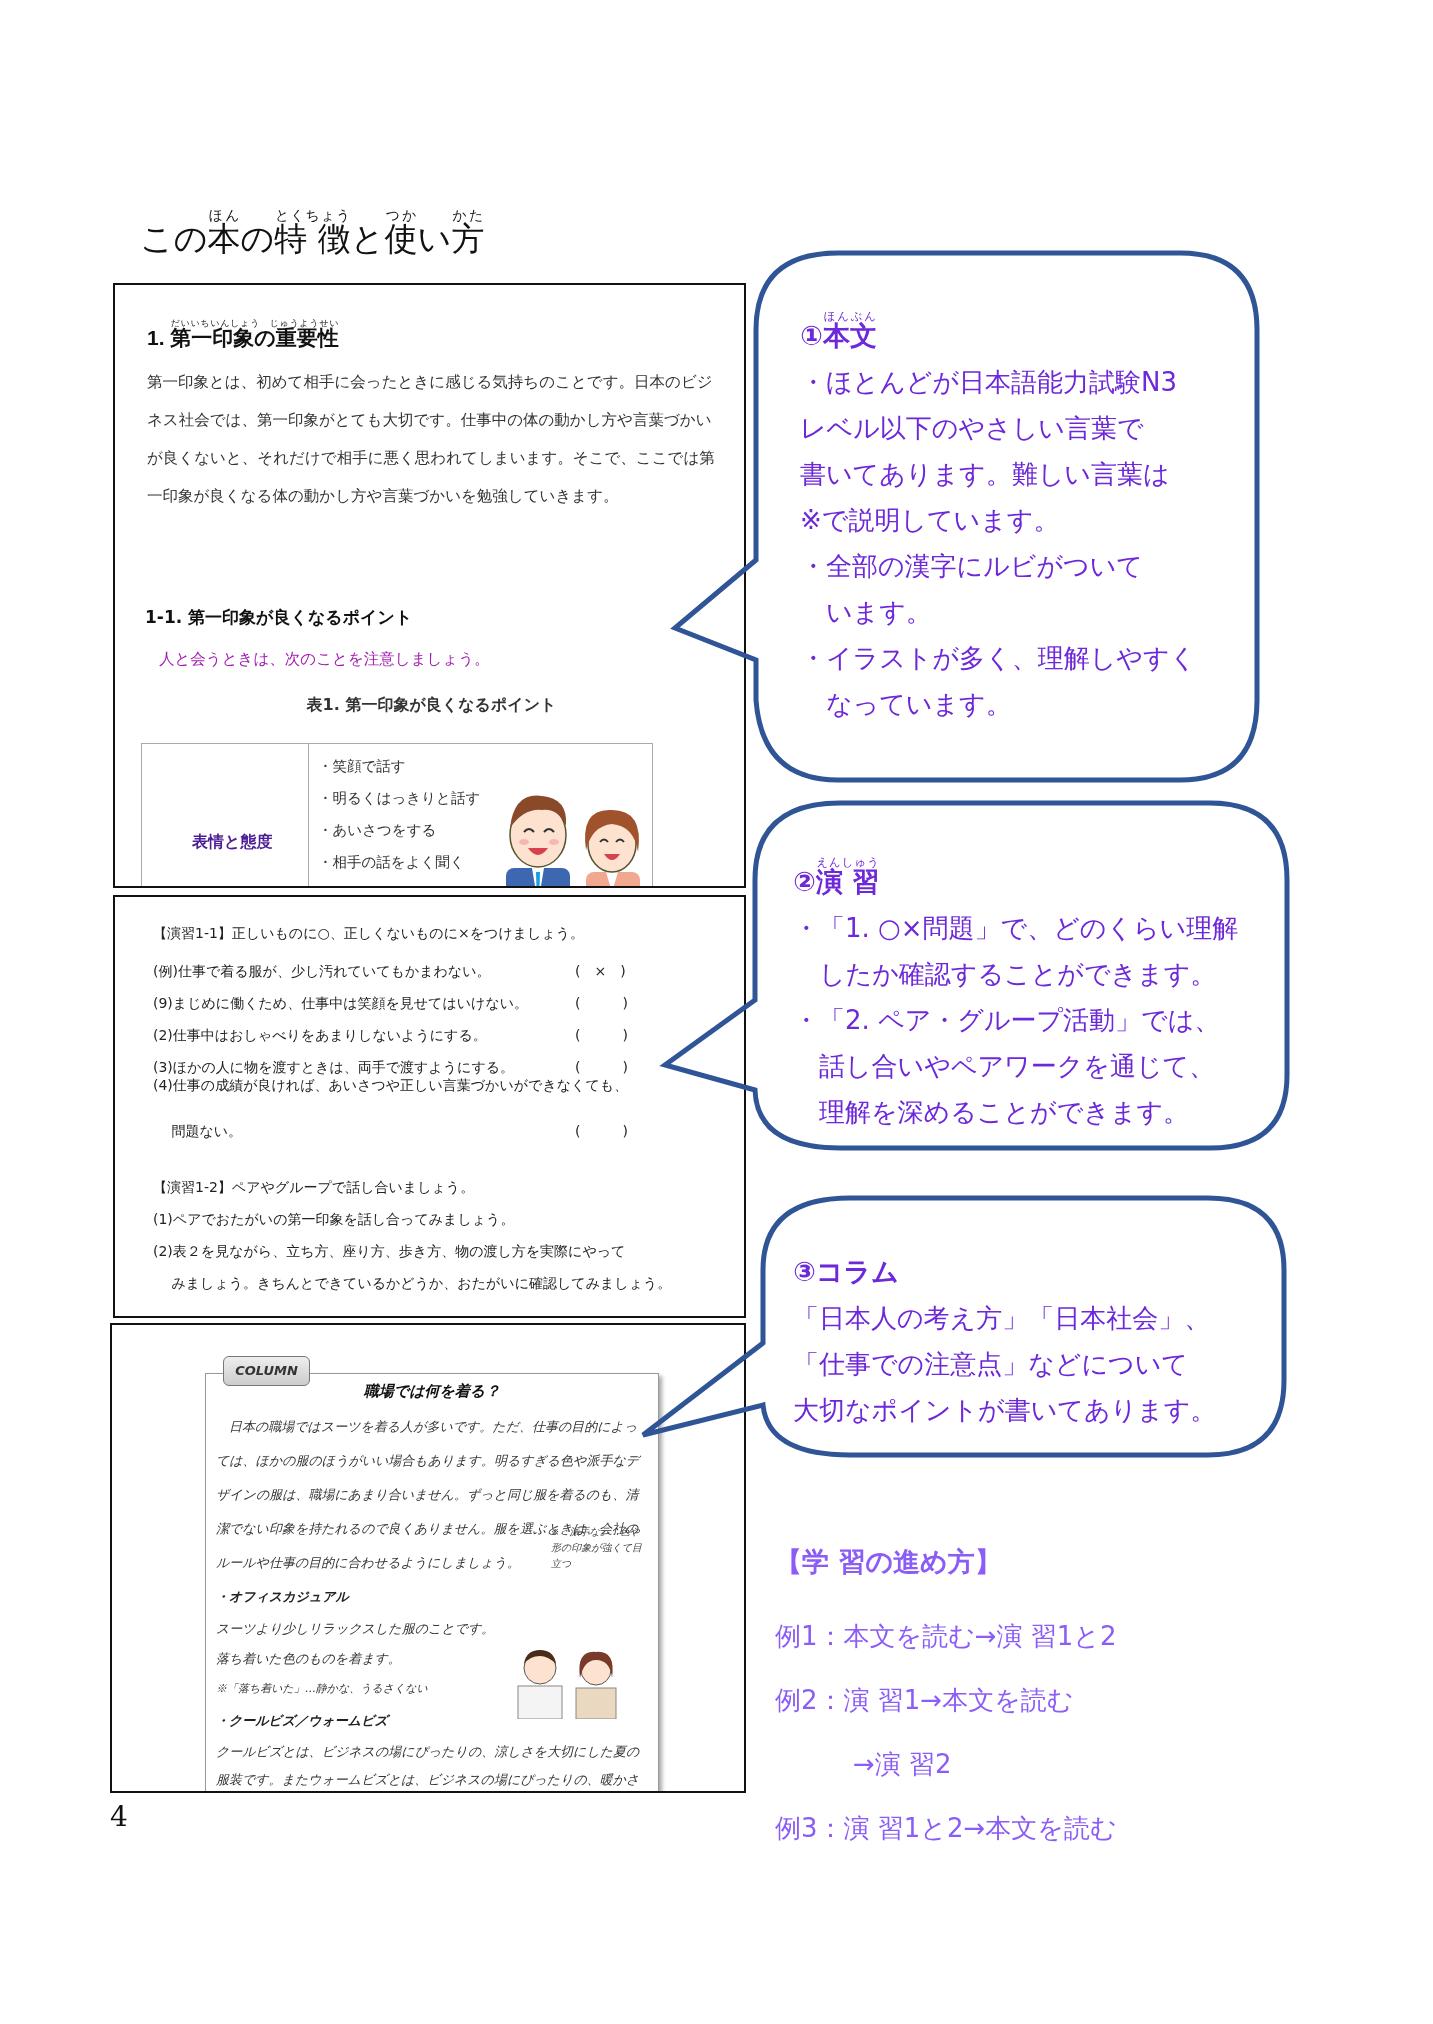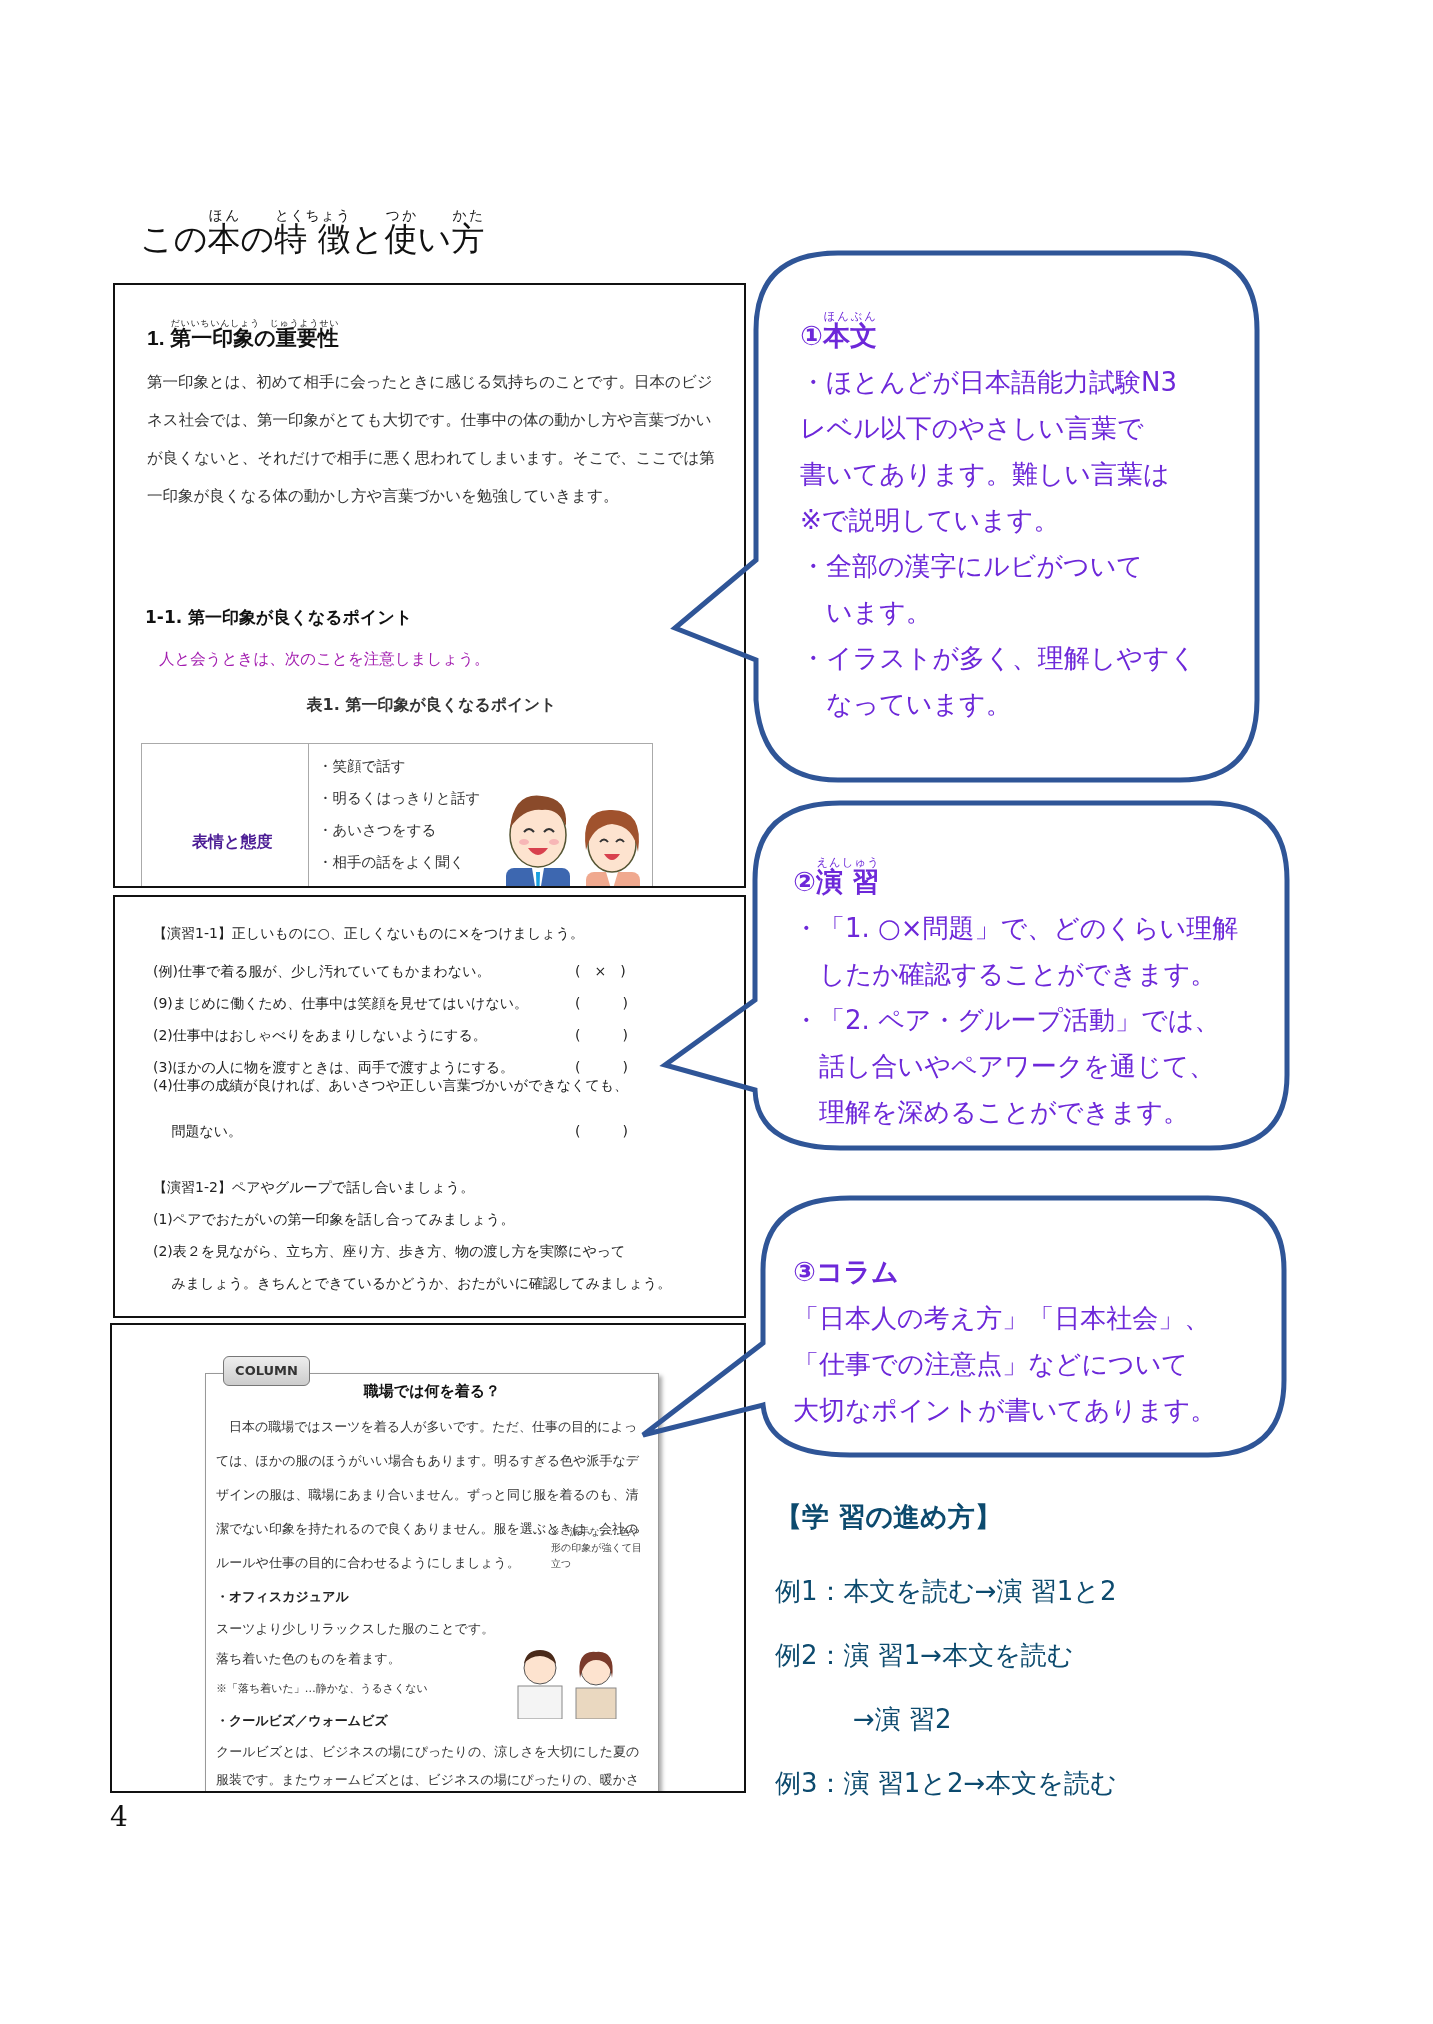--- a/index.html
+++ b/index.html
@@ -24,33 +24,33 @@
   .p1 .tbl .cellL { position:absolute; left:0; top:0; width:166px; height:160px; border-right:1px solid #aaa; }
   .p1 .tbl .cellL span { position:absolute; left:50px; top:88px; font-size:16px; font-weight:bold; color:#4c1d95; white-space:nowrap; }
   .p1 .tbl ul { position:absolute; left:176px; top:6px; margin:0; padding:0; list-style:none; font-size:14.5px; color:#333; font-family:"DejaVu Serif",serif; }
   .p1 .tbl li { height:32px; line-height:32px; white-space:nowrap; }
 
   .people { position:absolute; }
   .p2 .ex-title { position:absolute; left:38px; top:28px; font-size:14px; color:#222; white-space:nowrap; }
   .p2 .q { position:absolute; left:38px; font-size:14px; color:#222; white-space:nowrap; }
   .p2 .ans { position:absolute; left:460px; font-size:14px; color:#222; white-space:nowrap; }
 
-  .col-card { position:absolute; left:93px; top:48px; width:452px; height:420px; border:1px solid #999; background:#fff; box-shadow:3px 3px 4px #aaa; }
+  .col-card { position:absolute; left:93px; top:48px; width:452px; height:420px; border:1px solid #999; background:#fff; box-shadow:3px 3px 4px #aaa;font-style:italic; }
   .col-tab { position:absolute; left:17px; top:-18px; width:85px; height:28px; border:1px solid #777; border-radius:6px; background:linear-gradient(#eee,#ccc); font-size:13px; font-weight:bold; color:#333; text-align:center; line-height:28px; }
   .col-title { position:absolute; left:0; width:452px; top:8px; text-align:center; font-size:15px; font-weight:bold; }
   .col-body { position:absolute; left:10px; top:36px; width:432px; font-size:13px; color:#333; line-height:34px; font-family:"DejaVu Serif",serif; }
   .col-sub { font-family:"DejaVu Sans",sans-serif; font-weight:bold; color:#222; }
   .col-note { position:absolute; left:345px; top:205px; font-size:10px; color:#444; line-height:16px; }
 
   .callout-svg { position:absolute; left:0; top:0; pointer-events:none; }
   .callout-text { position:absolute; font-size:26px; line-height:46px; color:#6d28d9; font-family:"DejaVu Sans",sans-serif;margin-top:14px; }
   .callout-text .head { font-weight:bold; font-size:27px; }
   .callout-text .b { display:block; white-space:nowrap; }
 
-  .learn { position:absolute; left:775px; top:1499px; font-size:26px; color:#0c4a6e; }
+  .learn { position:absolute; left:775px; top:1544px; font-size:26px; color:#8b5cf6; }
   .learn .lh { font-weight:bold; font-size:27px; height:60px; white-space:nowrap; }
   .learn .row { height:64px; line-height:64px; white-space:nowrap; }
 
   .page-num { position:absolute; left:110px; top:1800px; font-size:28px; font-family:"DejaVu Serif",serif; }
 </style>
 </head>
 <body>
 
 <div class="abs page-title">
   <span>この</span><ruby><span>本</span><rt>ほん</rt></ruby><span>の</span><ruby><span>特 徴</span><rt>とくちょう</rt></ruby><span>と</span><ruby><span>使</span><rt>つか</rt></ruby><span>い</span><ruby><span>方</span><rt>かた</rt></ruby>

